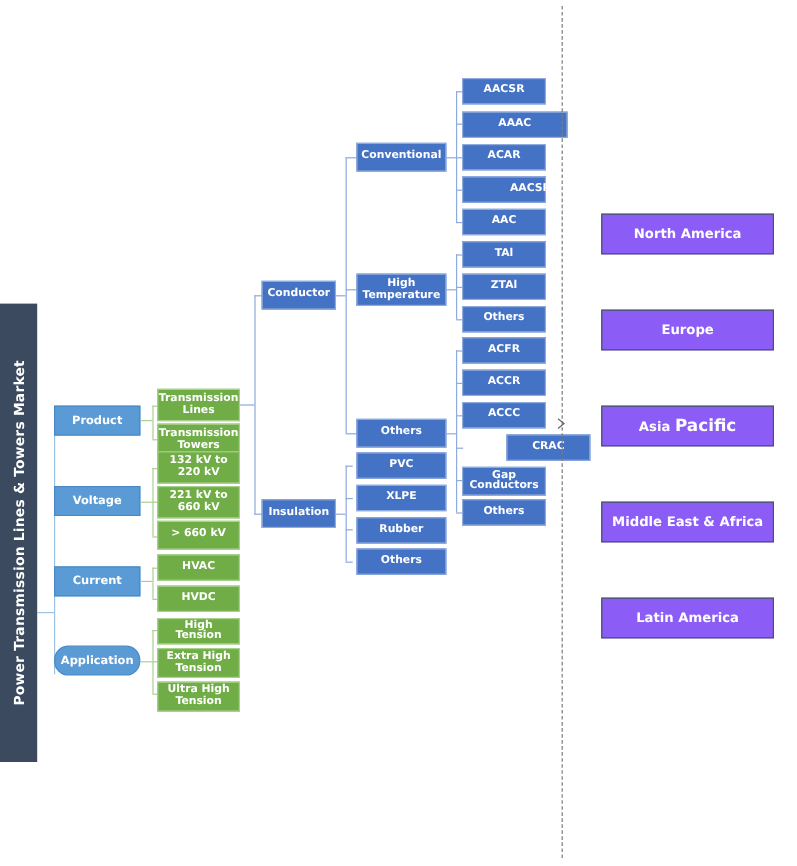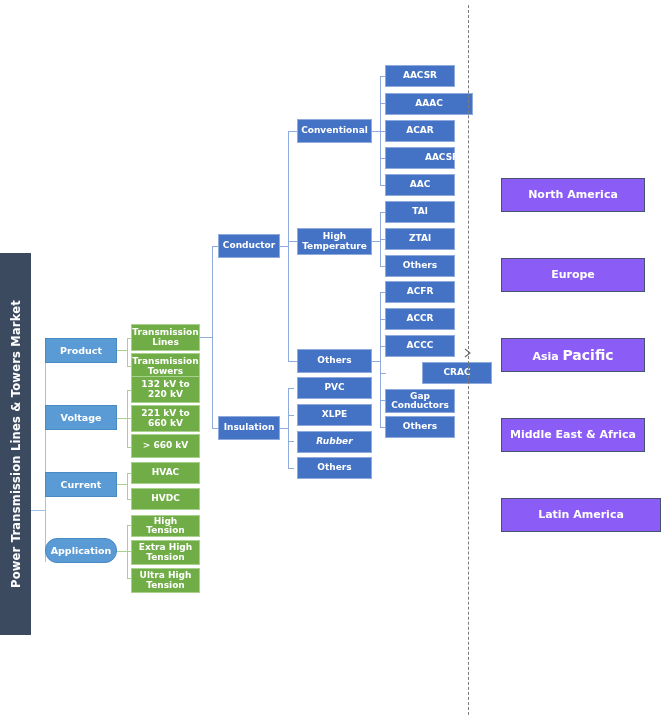--- a/index.html
+++ b/index.html
@@ -227,21 +227,21 @@
   <div class="ln h b2" style="left:288px; top:415px; width:6px;"></div>
   <div class="ln h b2" style="left:288px; top:441px; width:6px;"></div>
   <div class="ln h b2" style="left:288px; top:468px; width:6px;"></div>
 
   <div class="node blue" style="left:297px;top:377px;width:75px;height:22px;">
     <span>PVC</span>
   </div>
   <div class="node blue" style="left:297px;top:404px;width:75px;height:22px;">
     <span>XLPE</span>
   </div>
-  <div class="node blue" style="left:297px;top:431px;width:75px;height:22px;font-style:italic;">
+  <div class="node blue" style="left:297px;top:431px;width:75px;height:22px;">
     <span>Rubber</span>
   </div>
   <div class="node blue" style="left:297px;top:457px;width:75px;height:22px;">
     <span>Others</span>
   </div>
 
   <div class="dashed"></div>
   <svg class="arrowmark" viewBox="0 0 12 12">
     <path d="M3 2 L8 6 L3 10" fill="none" stroke="#6b6b6b" stroke-width="1.1"></path>
   </svg>
@@ -251,17 +251,17 @@
   </div>
   <div class="node region" style="left:501px;top:258px;width:144px;height:34px;">
     <span>Europe</span>
   </div>
   <div class="node region" style="left:501px;top:338px;width:144px;height:34px;">
     <span id="asiapac"><span>Asia </span><span style="font-size: 14px;">Pacific</span></span>
   </div>
   <div class="node region" style="left:501px;top:418px;width:144px;height:34px;">
     <span>Middle East &amp; Africa</span>
   </div>
-  <div class="node region" style="left:501px;top:498px;width:160px;height:34px;">
+  <div class="node region" style="left:501px;top:498px;width:144px;height:34px;">
     <span>Latin America</span>
   </div>
 
 </div>
 
 </body></html>

